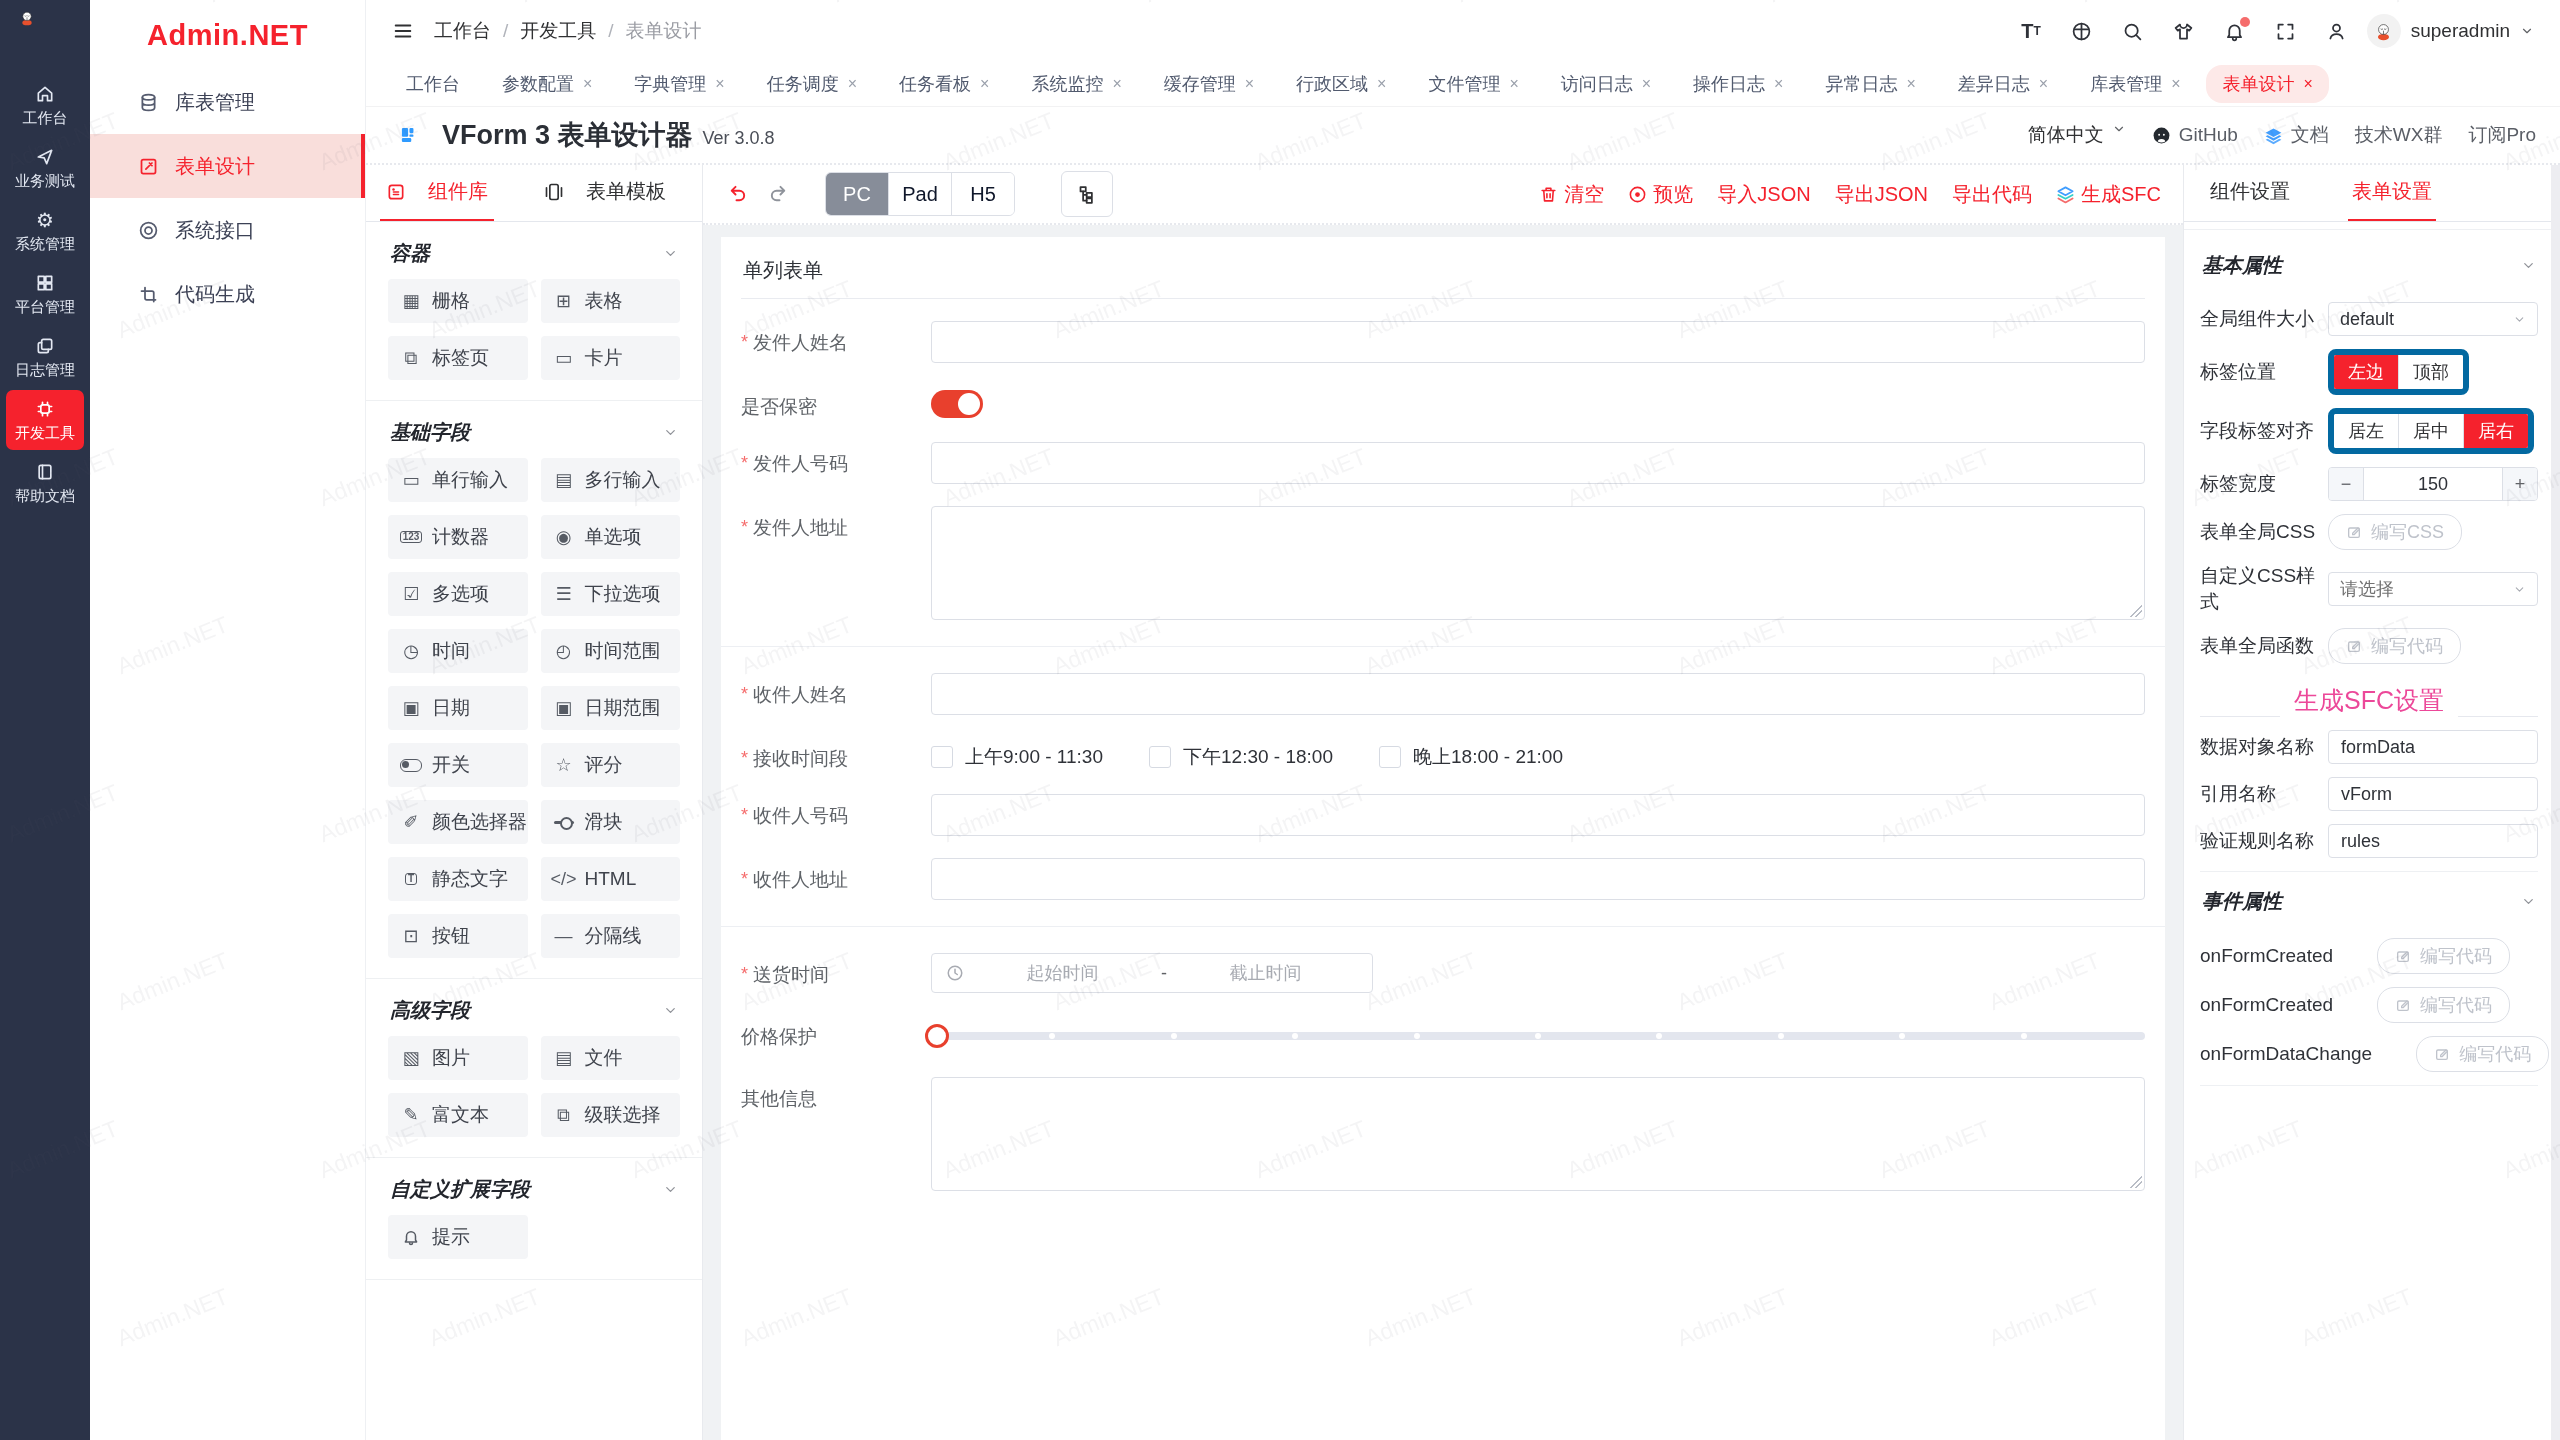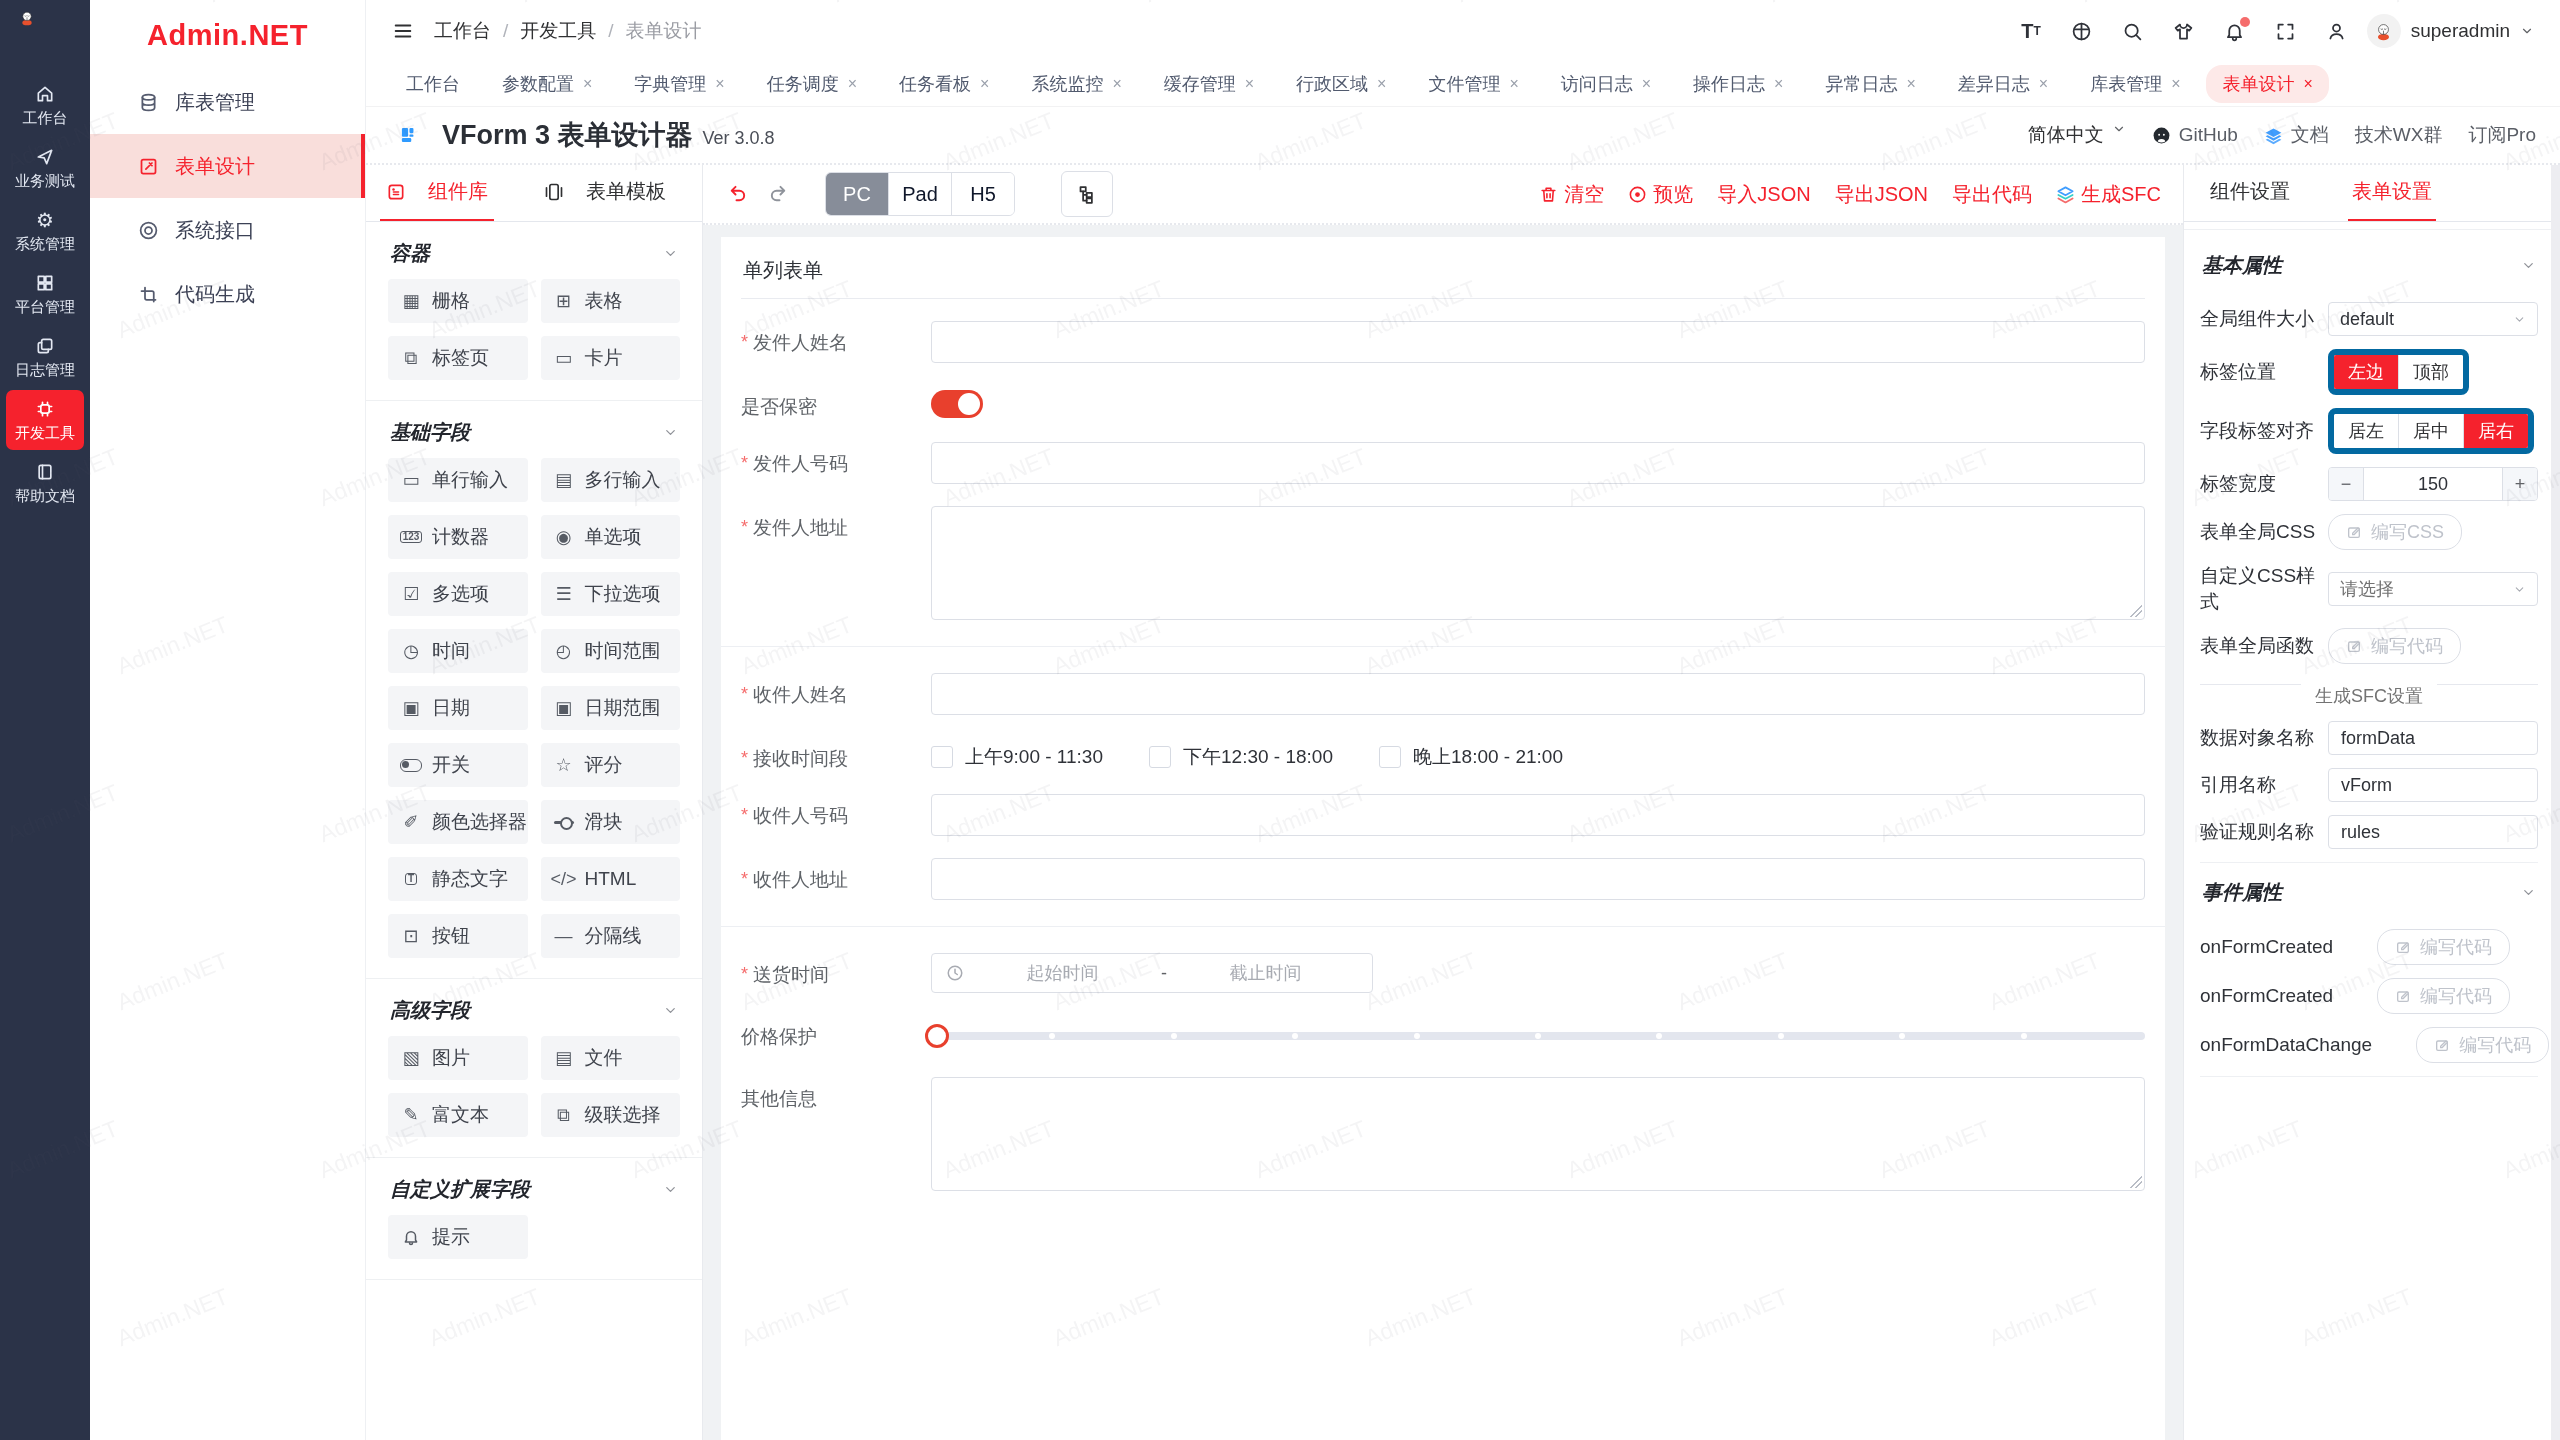--- a/index.html
+++ b/index.html
@@ -134,21 +134,21 @@
   .sseg{display:flex;border:6px solid #0369a1;border-radius:8px;overflow:hidden}
   .ssegb{min-width:60px;height:34px;display:flex;align-items:center;justify-content:center;font-size:18px;background:#fff;color:#303133;border-left:1px solid #dcdfe6;cursor:pointer;padding:0 2px}
   .ssegb:first-child{border-left:none}
   .ssegb.active{background:#f5222d;color:#fff}
   .sstep{display:flex;width:100%;height:34px;border:1px solid #dcdfe6;border-radius:4px;overflow:hidden;box-sizing:border-box}
   .sstep .pm{width:34px;background:#f5f7fa;display:flex;align-items:center;justify-content:center;color:#606266;font-size:18px;cursor:pointer}
   .sstep .val{flex:1;display:flex;align-items:center;justify-content:center;font-size:18px;border-left:1px solid #dcdfe6;border-right:1px solid #dcdfe6;cursor:text}
   .sbtn{height:34px;padding:0 17px;border:1px solid #dcdfe6;border-radius:17px;color:#bfc3cb;display:flex;align-items:center;gap:9px;font-size:18px;background:#fff;cursor:pointer}
   .sbtn .ric{font-size:16px}
   .sinput{width:100%;height:34px;border:1px solid #dcdfe6;border-radius:4px;display:flex;align-items:center;padding:0 12px;font-size:18px;color:#2f3238;box-sizing:border-box;cursor:text}
-  .sfc-div{display:flex;align-items:flex-start;gap:14px;font-size:18px;color:#737373;margin:20px 0 8px}
+  .sfc-div{display:flex;align-items:flex-end;gap:14px;font-size:25px;color:#ec4899;margin:20px 0 8px}
   .sfc-div::before,.sfc-div::after{content:"";flex:1;border-top:1px solid #e6e8ee}
   .events-wrap{border-top:1px solid #eef0f3;margin-top:8px}
   .erow .sctl{justify-content:flex-start;padding-left:36px}
   .ebottom{border-top:1px solid #eef0f3;margin-top:6px}
 
   
   .wm{position:absolute;inset:0;pointer-events:none;z-index:60;overflow:hidden}
   .wm span{position:absolute;font-size:23px;color:rgba(90,95,110,.065);transform:rotate(-22deg);white-space:nowrap}
 </style>
 </head>

